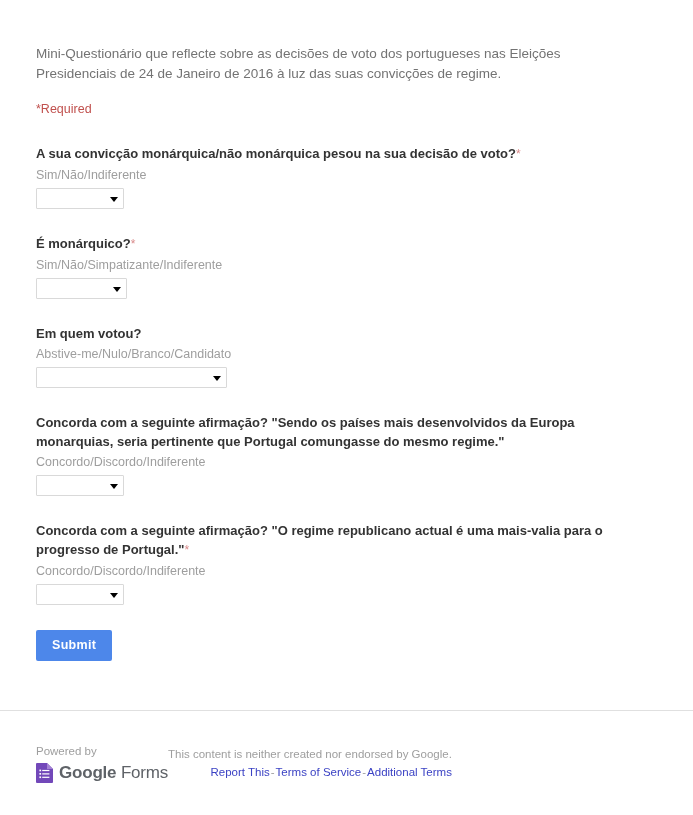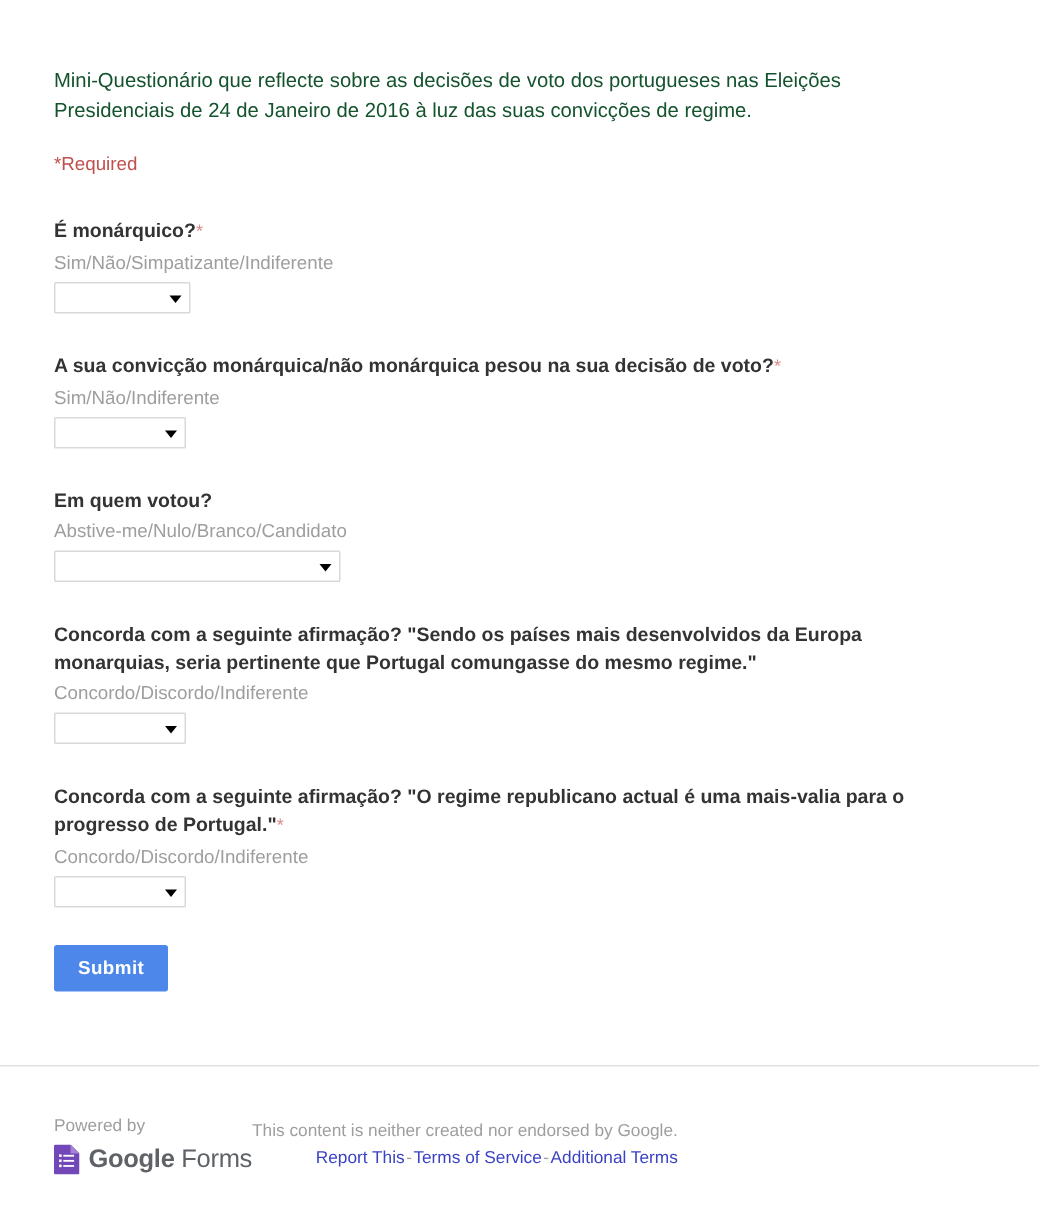--- a/index.html
+++ b/index.html
@@ -39,21 +39,21 @@
     font-weight: 300;
     color: #4a4a4a;
     line-height: 38px;
     letter-spacing: 0.1px;
     margin: 0 0 10px 0;
     white-space: nowrap;
   }
   .form-description {
     font-size: 13.5px;
     font-weight: 400;
-    color: #14532d;
+    color: #737373;
     line-height: 20px;
     margin: 0;
     max-width: 548px;
   }
   .required-note {
     margin-top: 17px;
     font-size: 12.5px;
     color: #c0504d;
     line-height: 16px;
   }
@@ -229,36 +229,36 @@
 
     <div class="form-header">
       <p class="form-description">Mini-Questionário que reflecte sobre as decisões de voto dos portugueses nas Eleições Presidenciais de 24 de Janeiro de 2016 à luz das suas convicções de regime.</p>
       <div class="required-note">*Required</div>
     </div>
 
     <div class="questions">
 
       <div class="question">
         <div class="question-title">
+          <span>A sua convicção monárquica/não monárquica pesou na sua decisão de voto?</span><span class="req-star">*</span>
+        </div>
+        <div class="question-help">Sim/Não/Indiferente</div>
+        <div class="select-wrap">
+          <select class="gf-select w-mid"><option value=""></option><option value="Sim">Sim</option><option value="Não">Não</option><option value="Indiferente">Indiferente</option></select>
+          <span class="select-arrow"></span>
+        </div>
+      </div>
+
+      <div class="question">
+        <div class="question-title">
           <span>É monárquico?</span><span class="req-star">*</span>
         </div>
         <div class="question-help">Sim/Não/Simpatizante/Indiferente</div>
         <div class="select-wrap">
           <select class="gf-select w-narrow"><option value=""></option><option value="Sim">Sim</option><option value="Não">Não</option><option value="Simpatizante">Simpatizante</option><option value="Indiferente">Indiferente</option></select>
-          <span class="select-arrow"></span>
-        </div>
-      </div>
-
-      <div class="question">
-        <div class="question-title">
-          <span>A sua convicção monárquica/não monárquica pesou na sua decisão de voto?</span><span class="req-star">*</span>
-        </div>
-        <div class="question-help">Sim/Não/Indiferente</div>
-        <div class="select-wrap">
-          <select class="gf-select w-mid"><option value=""></option><option value="Sim">Sim</option><option value="Não">Não</option><option value="Indiferente">Indiferente</option></select>
           <span class="select-arrow"></span>
         </div>
       </div>
 
       <div class="question">
         <div class="question-title">
           <span>Em quem votou?</span>
         </div>
         <div class="question-help">Abstive-me/Nulo/Branco/Candidato</div>
         <div class="select-wrap">

